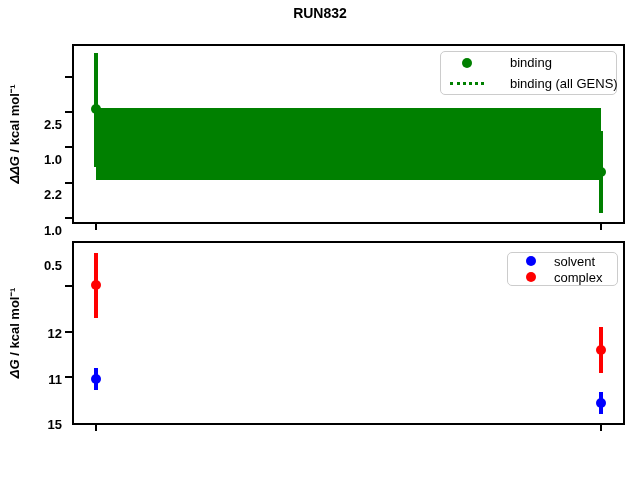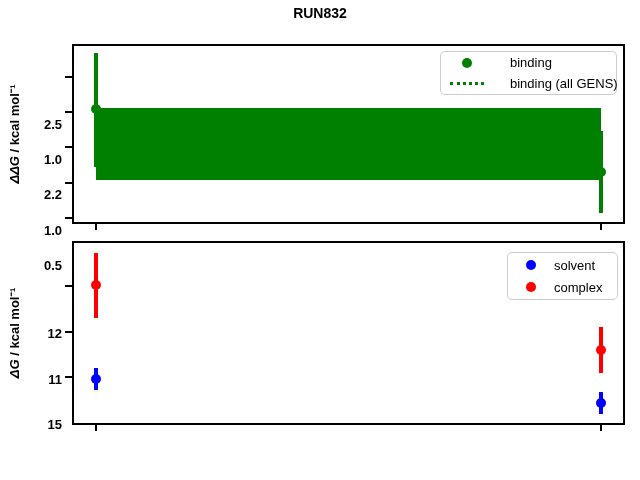--- a/index.html
+++ b/index.html
@@ -21,21 +21,21 @@
   .tick{background:#000;}
   .ticklabel{font-size:13px;font-weight:bold;line-height:18px;margin-top:48px;}
   .ytick-label{text-align:right;width:42px;}
   .xtick-label{text-align:center;width:30px;}
   .marker{border-radius:50%;width:10px;height:10px;}
   .errbar{width:4px;}
   .legend{position:absolute;background:rgba(255,255,255,0.9);border:1px solid #cccccc;
           border-radius:5px;display:flex;flex-direction:column;justify-content:center;
           box-sizing:border-box;}
   .legend-top{left:440px;top:51px;width:177px;height:44px;padding-left:8px;}
-  .legend-bottom{left:507px;top:252px;width:111px;height:48px;padding-left:9px;}
+  .legend-bottom{left:507px;top:252px;width:111px;height:34px;padding-left:9px;}
   .legend-row{display:flex;align-items:center;height:21px;gap:25px;}
   .legend-bottom .legend-row{height:22px;gap:10px;}
   .handle{width:36px;display:flex;align-items:center;justify-content:center;flex:none;}
   .legend-bottom .handle{width:27px;}
   .dot{width:10px;height:10px;border-radius:50%;display:inline-block;}
   .dotted-line{width:34px;height:0;border-top:3px dotted #008000;display:inline-block;}
   .legend-label{font-size:13px;white-space:nowrap;}
 </style>
 </head>
 <body>

